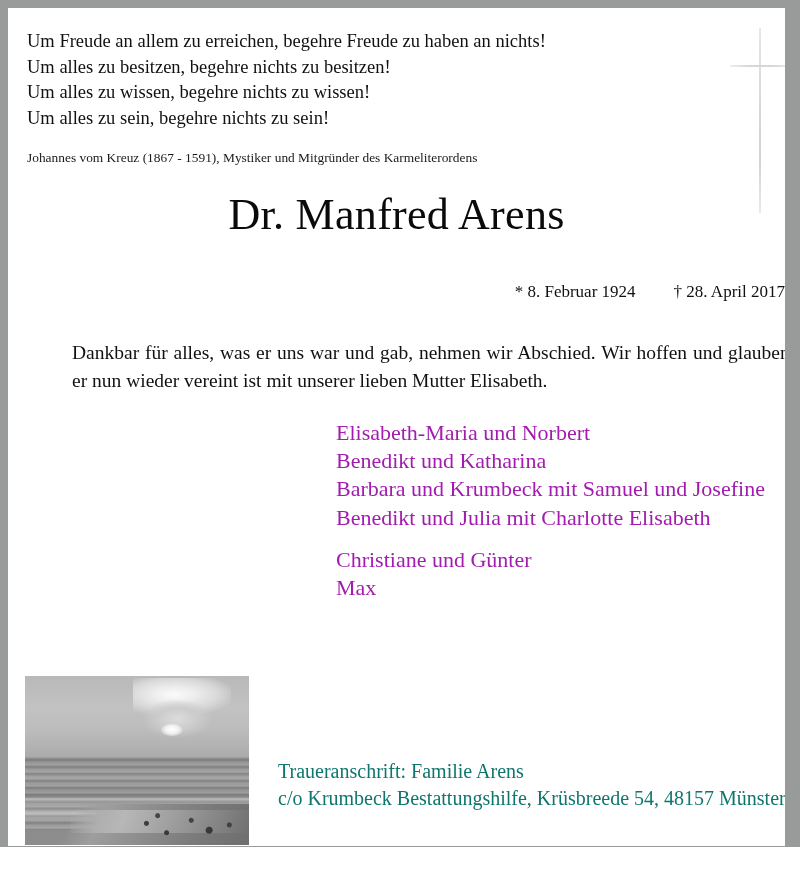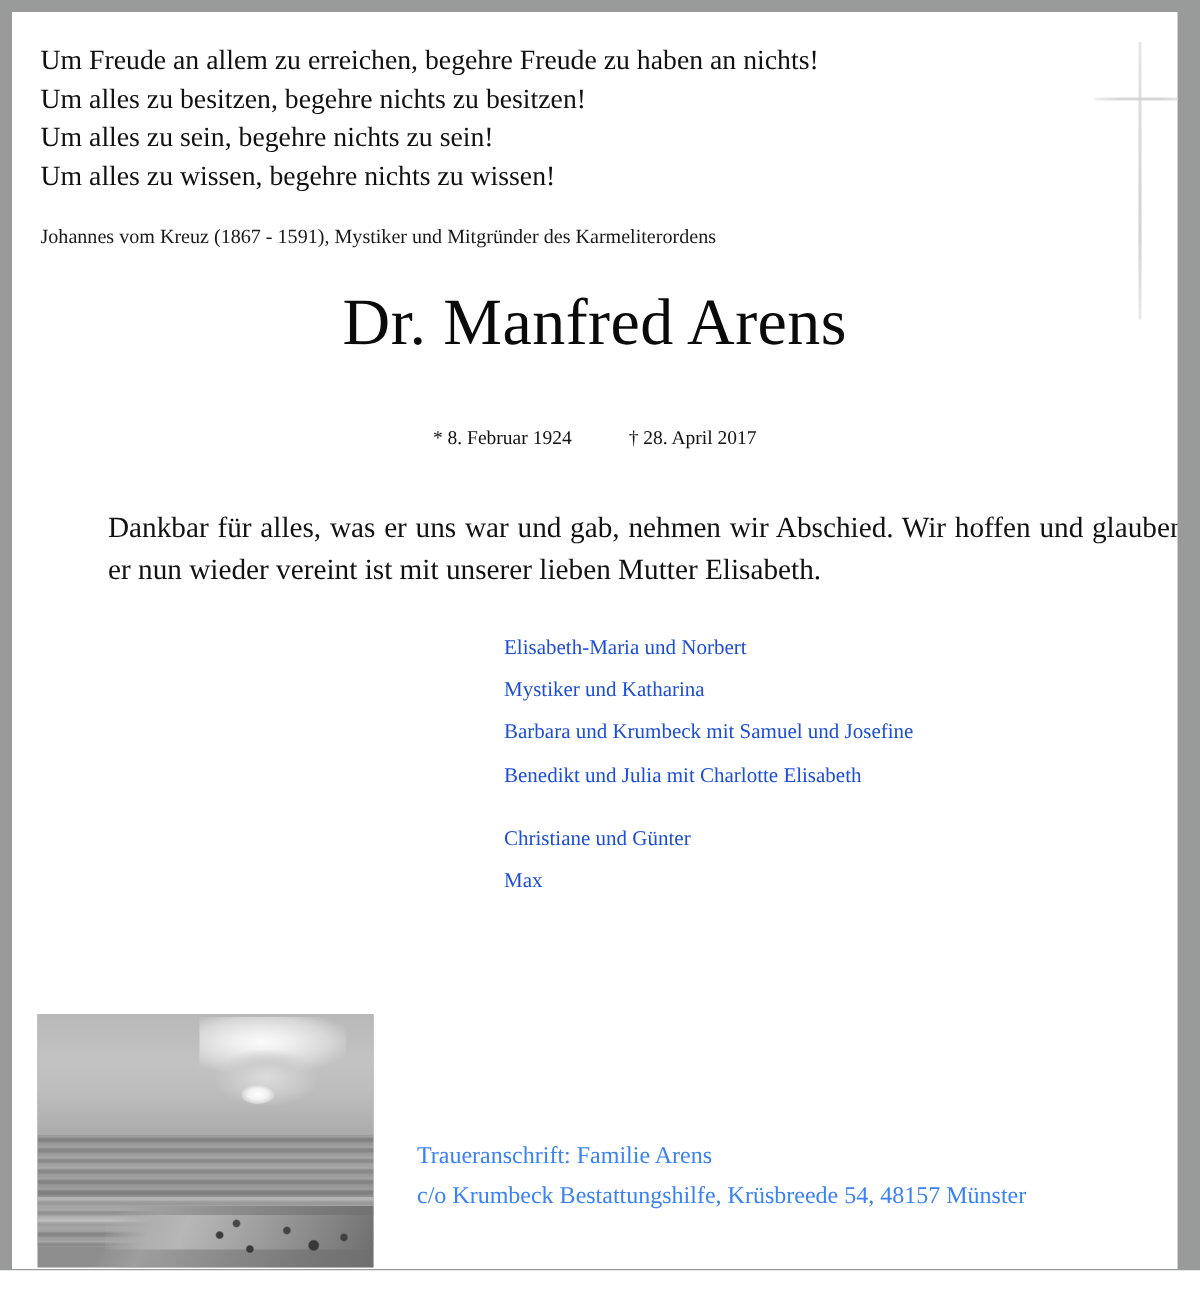--- a/index.html
+++ b/index.html
@@ -85,22 +85,22 @@
     font-size: 44px;
     line-height: 54px;
     letter-spacing: 0.3px;
     color: #0a0a0a;
   }
   .dates {
     position: absolute;
     left: 0;
     right: 0;
     top: 272px;
-    text-align: center;
-    font-size: 13px;
+    text-align: right;
+    font-size: 17px;
     line-height: 24px;
     color: #111111;
   }
   .dates .birth { margin-right: 38px; }
 
   
   .message {
     position: absolute;
     left: 16px;
     top: 331px;
@@ -116,23 +116,23 @@
   
   .survivors {
     position: absolute;
     left: 328px;
     top: 411px;
     width: 450px;
   }
   .survivor-group { margin-bottom: 14px; }
   .survivor-group:last-child { margin-bottom: 0; }
   .survivor-line {
-    font-size: 14px;
+    font-size: 22px;
     line-height: 28.2px;
-    color: #1d4ed8;
+    color: #a21caf;
     white-space: nowrap;
   }
 
   
   .photo {
     position: absolute;
     left: 17px;
     top: 668px;
     width: 224px;
     height: 169px;
@@ -218,23 +218,23 @@
   }
 
   
   .contact {
     position: absolute;
     left: 270px;
     top: 750px;
     width: 510px;
   }
   .contact-line {
-    font-size: 16px;
+    font-size: 20px;
     line-height: 26.5px;
-    color: #3b82f6;
+    color: #0f766e;
     white-space: nowrap;
   }
   .contact-note {
     margin-top: 19px;
     font-size: 18px;
     line-height: 26.5px;
     color: #111111;
     white-space: nowrap;
   }
 </style>
@@ -245,36 +245,36 @@
   <div id="card">
 
     <div class="cross">
       <div class="v"></div>
       <div class="h"></div>
     </div>
 
     <div class="quote">
       <div class="quote-line">Um Freude an allem zu erreichen, begehre Freude zu haben an nichts!</div>
       <div class="quote-line">Um alles zu besitzen, begehre nichts zu besitzen!</div>
+      <div class="quote-line">Um alles zu wissen, begehre nichts zu wissen!</div>
       <div class="quote-line">Um alles zu sein, begehre nichts zu sein!</div>
-      <div class="quote-line">Um alles zu wissen, begehre nichts zu wissen!</div>
     </div>
     <div class="attribution">Johannes vom Kreuz (1867 - 1591), Mystiker und Mitgründer des Karmeliterordens</div>
 
     <div class="deceased-name">Dr. Manfred Arens</div>
     <div class="dates">
       <span class="birth">* 8. Februar 1924</span><span class="death">† 28. April 2017</span>
     </div>
 
     <div class="message">Dankbar für alles, was er uns war und gab, nehmen wir Abschied. Wir hoffen und glauben, dass er nun wieder vereint ist mit unserer lieben Mutter Elisabeth.</div>
 
     <div class="survivors">
       <div class="survivor-group">
         <div class="survivor-line">Elisabeth-Maria und Norbert</div>
-        <div class="survivor-line">Mystiker und Katharina</div>
+        <div class="survivor-line">Benedikt und Katharina</div>
         <div class="survivor-line">Barbara und Krumbeck mit Samuel und Josefine</div>
         <div class="survivor-line">Benedikt und Julia mit Charlotte Elisabeth</div>
       </div>
       <div class="survivor-group">
         <div class="survivor-line">Christiane und Günter</div>
         <div class="survivor-line">Max</div>
       </div>
     </div>
 
     <div class="photo">

